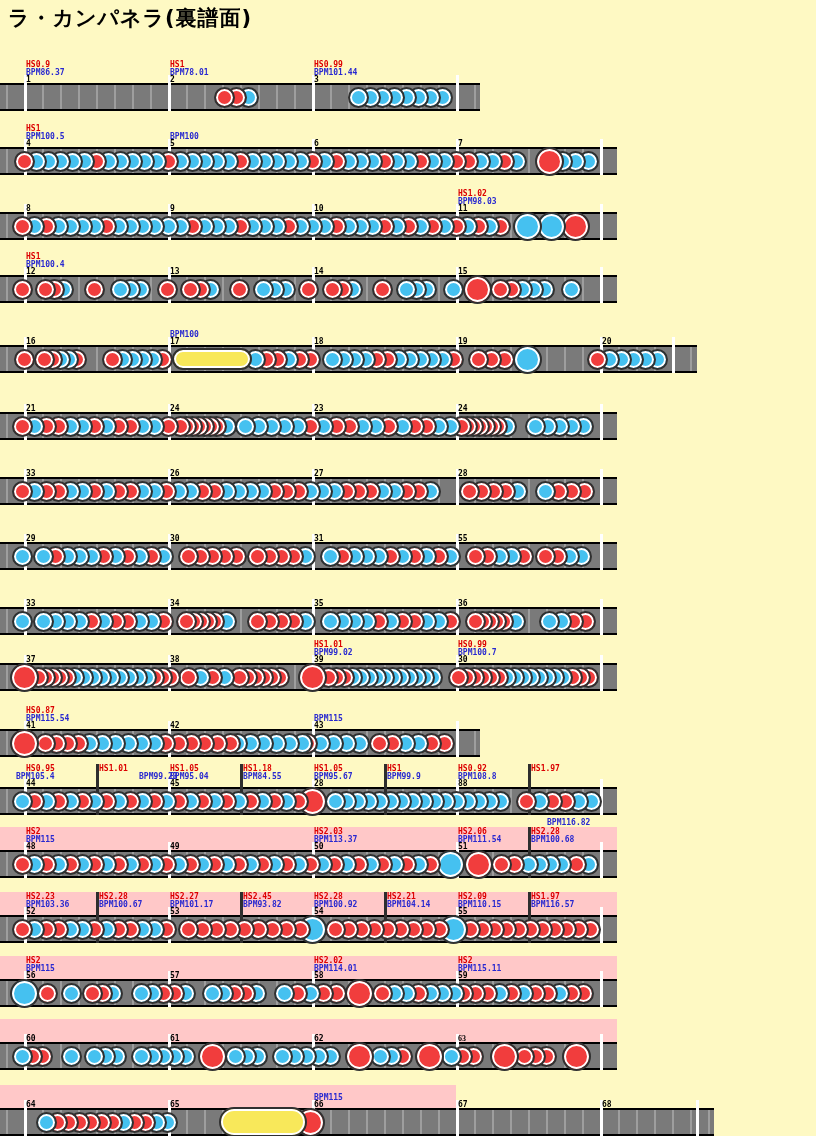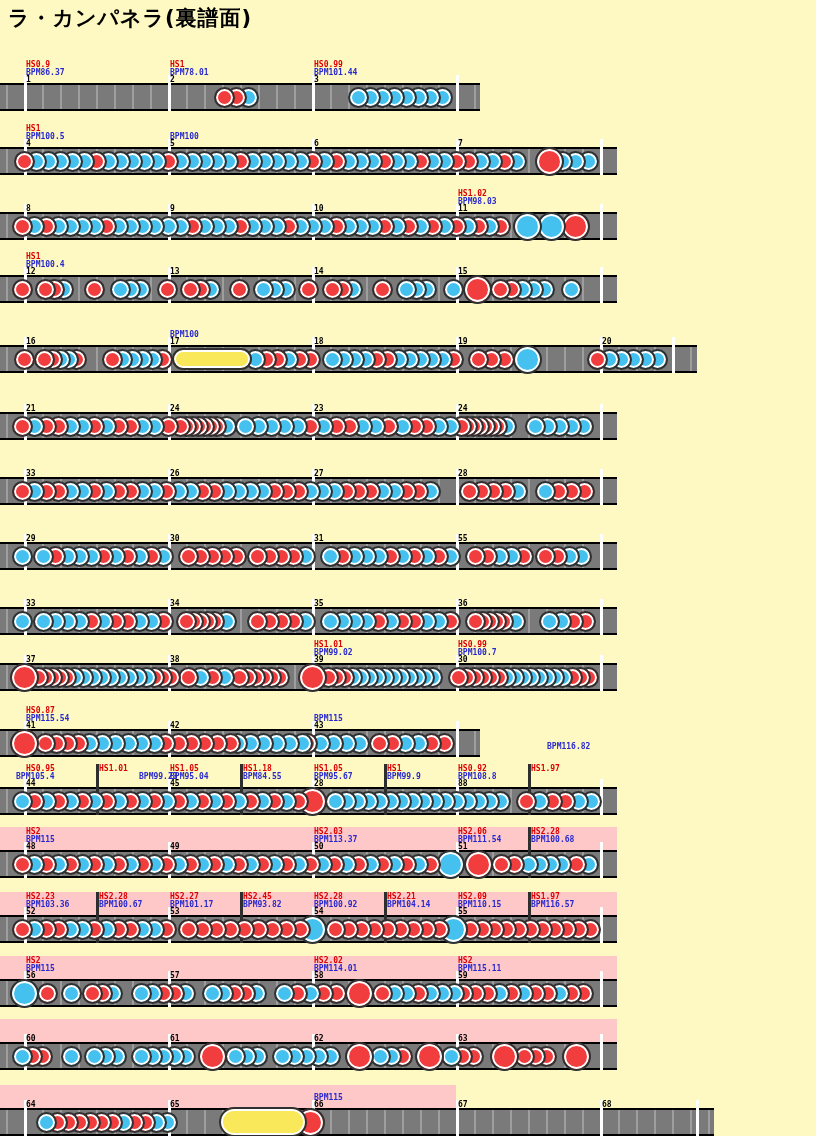--- a/index.html
+++ b/index.html
@@ -1034,21 +1034,21 @@
       <div class="hs" style="left: 99px; top: 765px;">HS1.01</div>
       <div class="bpm" style="left: 99px; top: 773px; margin-left: 40px;">BPM99.23</div>
       <div class="dline" style="left: 240px; top: 764px; height: 51px;"></div>
       <div class="hs" style="left: 243px; top: 765px;">HS1.18</div>
       <div class="bpm" style="left: 243px; top: 773px;">BPM84.55</div>
       <div class="dline" style="left: 384px; top: 764px; height: 51px;"></div>
       <div class="hs" style="left: 387px; top: 765px;">HS1</div>
       <div class="bpm" style="left: 387px; top: 773px;">BPM99.9</div>
       <div class="dline" style="left: 528px; top: 764px; height: 51px;"></div>
       <div class="hs" style="left: 531px; top: 765px;">HS1.97</div>
-      <div class="bpm" style="left: 531px; top: 743px; padding-left: 16px;">BPM116.82</div>
+      <div class="bpm" style="left: 531px; top: 819px; padding-left: 16px;">BPM116.82</div>
       <div class="mline" style="left: 24px; top: 779px; height: 36px;"></div>
       <div class="mnum" style="left: 26px; top: 780px;">44</div>
       <div class="hs" style="left: 26px; top: 765px;">HS0.95</div>
       <div class="bpm" style="left: 16px; top: 773px; text-align: center;">BPM105.4</div>
       <div class="mline" style="left: 168px; top: 779px; height: 36px;"></div>
       <div class="mnum" style="left: 170px; top: 780px;">45</div>
       <div class="hs" style="left: 170px; top: 765px;">HS1.05</div>
       <div class="bpm" style="left: 170px; top: 773px;">BPM95.04</div>
       <div class="mline" style="left: 312px; top: 779px; height: 36px;"></div>
       <div class="mnum" style="left: 314px; top: 780px;">28</div>
@@ -1449,21 +1449,21 @@
       <div class="beat" style="left: 582px; top: 1044px; height: 24px;"></div>
       <div class="beat" style="left: 600px; top: 1044px; height: 24px;"></div>
       <div class="blackline" style="left: 0px; top: 1068px; width: 617px;"></div>
       <div class="mline" style="left: 24px; top: 1034px; height: 36px;"></div>
       <div class="mnum" style="left: 26px; top: 1035px;">60</div>
       <div class="mline" style="left: 168px; top: 1034px; height: 36px;"></div>
       <div class="mnum" style="left: 170px; top: 1035px;">61</div>
       <div class="mline" style="left: 312px; top: 1034px; height: 36px;"></div>
       <div class="mnum" style="left: 314px; top: 1035px;">62</div>
       <div class="mline" style="left: 456px; top: 1034px; height: 36px;"></div>
-      <div class="mnum" style="left: 458px; top: 1035px;">63</div>
+      <div class="mnum" style="left: 458px; top: 1035px; font-family: Liberation Serif, serif;">63</div>
       <div class="mline" style="left: 600px; top: 1034px; height: 36px;"></div>
       <div class="note n-b" style="left: 11.5px; top: 1045.5px; width: 21px; height: 21px; z-index: 400;"></div>
       <div class="note n-r" style="left: 21.5px; top: 1045.5px; width: 21px; height: 21px; z-index: 399;"></div>
       <div class="note n-r" style="left: 31.5px; top: 1045.5px; width: 21px; height: 21px; z-index: 398;"></div>
       <div class="note n-b" style="left: 60.5px; top: 1045.5px; width: 21px; height: 21px; z-index: 397;"></div>
       <div class="note n-b" style="left: 83.5px; top: 1045.5px; width: 21px; height: 21px; z-index: 396;"></div>
       <div class="note n-b" style="left: 94.5px; top: 1045.5px; width: 21px; height: 21px; z-index: 395;"></div>
       <div class="note n-b" style="left: 105.5px; top: 1045.5px; width: 21px; height: 21px; z-index: 394;"></div>
       <div class="note n-b" style="left: 130.5px; top: 1045.5px; width: 21px; height: 21px; z-index: 393;"></div>
       <div class="note n-b" style="left: 141.5px; top: 1045.5px; width: 21px; height: 21px; z-index: 392;"></div>

